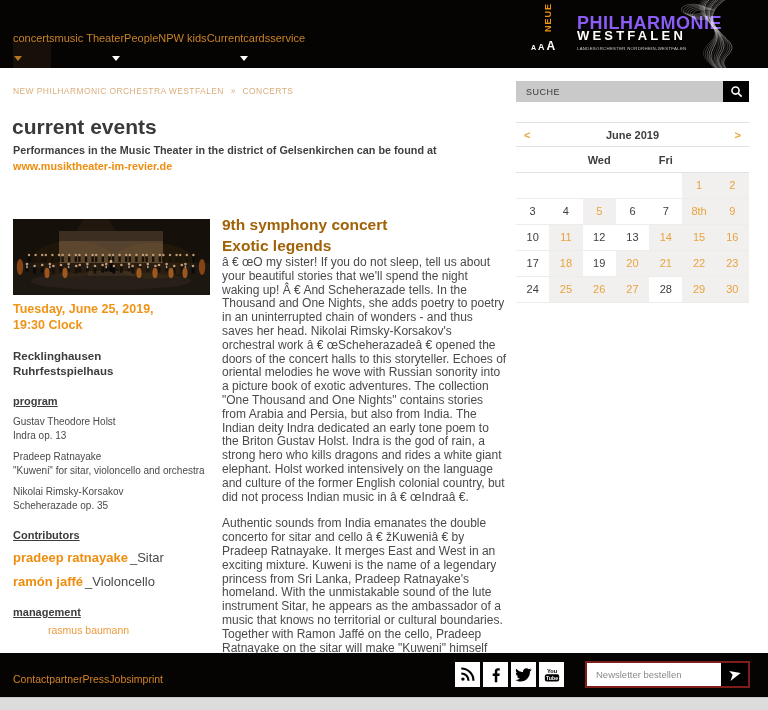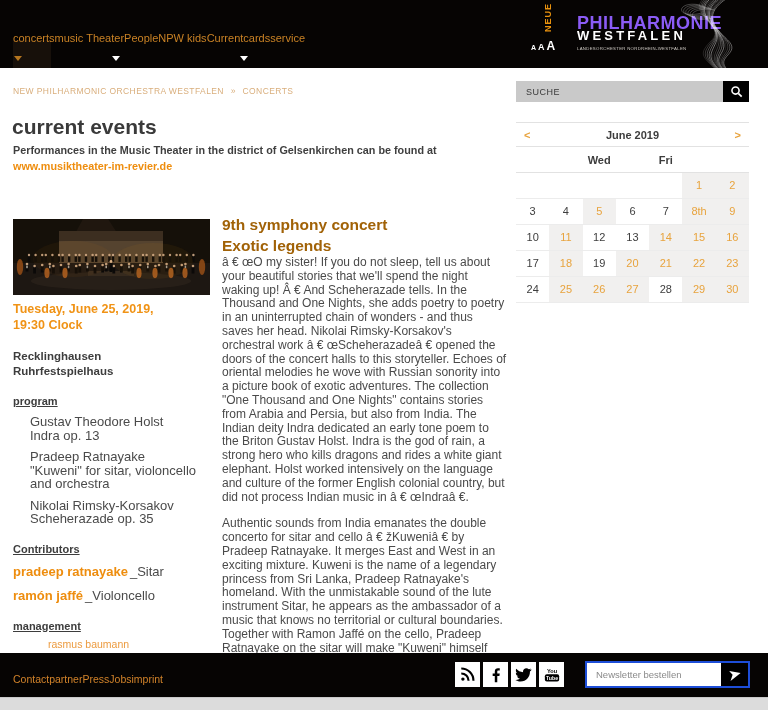--- a/index.html
+++ b/index.html
@@ -49,39 +49,39 @@
   .cal-week { display:grid; grid-template-columns:repeat(7,1fr); border-bottom:1px solid #ececec; }
   .cal-cell { height:25px; line-height:25px; text-align:center; color:#3d3d3d; }
   .cal-cell.event { background:#f1f0ef; color:#e8a33d; cursor:pointer; }
 
   
   .event-col { position:absolute; left:13px; top:219px; width:203px; }
   .photo { width:197px; height:76px; display:block; }
   .event-date { margin-top:7px; color:#f09316; font-weight:bold; font-size:12.5px; line-height:15.5px; }
   .event-venue { margin-top:16px; font-weight:bold; font-size:11.5px; line-height:14.5px; color:#3d3d3d; }
   .side-head { margin-top:17px; font-weight:bold; font-size:11px; color:#3d3d3d;text-decoration:underline; }
-  .prog-entry { margin-top:8px; font-size:13px; line-height:13.5px; color:#4a4a4a;margin-left:17px; }
+  .prog-entry { margin-top:8px; font-size:10px; line-height:13.5px; color:#4a4a4a; }
   .contrib { margin-top:9px; font-size:13px; }
   .contrib .name { color:#ee8d0e; font-weight:bold; }
   .contrib .role { color:#4a4a4a; margin-left:2px; }
   .mgmt-name { margin-top:6px; color:#ec9b3f; font-size:10.5px;padding-left:35px; }
   .back-link { margin-top:22px; color:#ec9b3f; font-size:11.5px; cursor:pointer; }
 
   
   .article { position:absolute; left:222px; top:215px; width:285px; }
   .article h2 { font-size:15.5px; line-height:20.5px; font-weight:bold; color:#a16207; }
   .article p { font-size:12px; line-height:13.8px; color:#4a4a4a; margin-bottom:13px; }
 
   
   .footer { position:absolute; left:0; top:653px; width:768px; height:44px; background:#060403;padding-left:19px; }
   .footer-links { position:absolute; left:13px; top:16px; }
   .footer-links span { color:#d2832a; font-size:10.5px; cursor:pointer; }
   .social { position:absolute; left:455px; top:9px; display:flex; gap:3px; }
   .social .sq { width:25px; height:25px; background:#fff; display:flex; align-items:center; justify-content:center; cursor:pointer; }
-  .newsletter { position:absolute; left:585px; top:8px; width:165px; height:27px; border:2px solid #1d4ed8; display:flex; background:#fff; }
+  .newsletter { position:absolute; left:585px; top:8px; width:165px; height:27px; border:2px solid #7f1d1d; display:flex; background:#fff; }
   .newsletter input { flex:1; border:none; outline:none; font-family:inherit; font-size:9.5px; color:#8a8a8a; padding-left:9px; min-width:0; }
   .newsletter input::placeholder { color:#8a8a8a; opacity:1; }
   .newsletter button { width:27px; background:#000; border:none; display:flex; align-items:center; justify-content:center; cursor:pointer; }
   .bottom-strip { position:absolute; left:0; top:697px; width:768px; height:13px; background:#dcdcdc; border-top:1px solid #c9c9c9; }
 </style>
 </head>
 <body>
 
 <div class="page">
 

